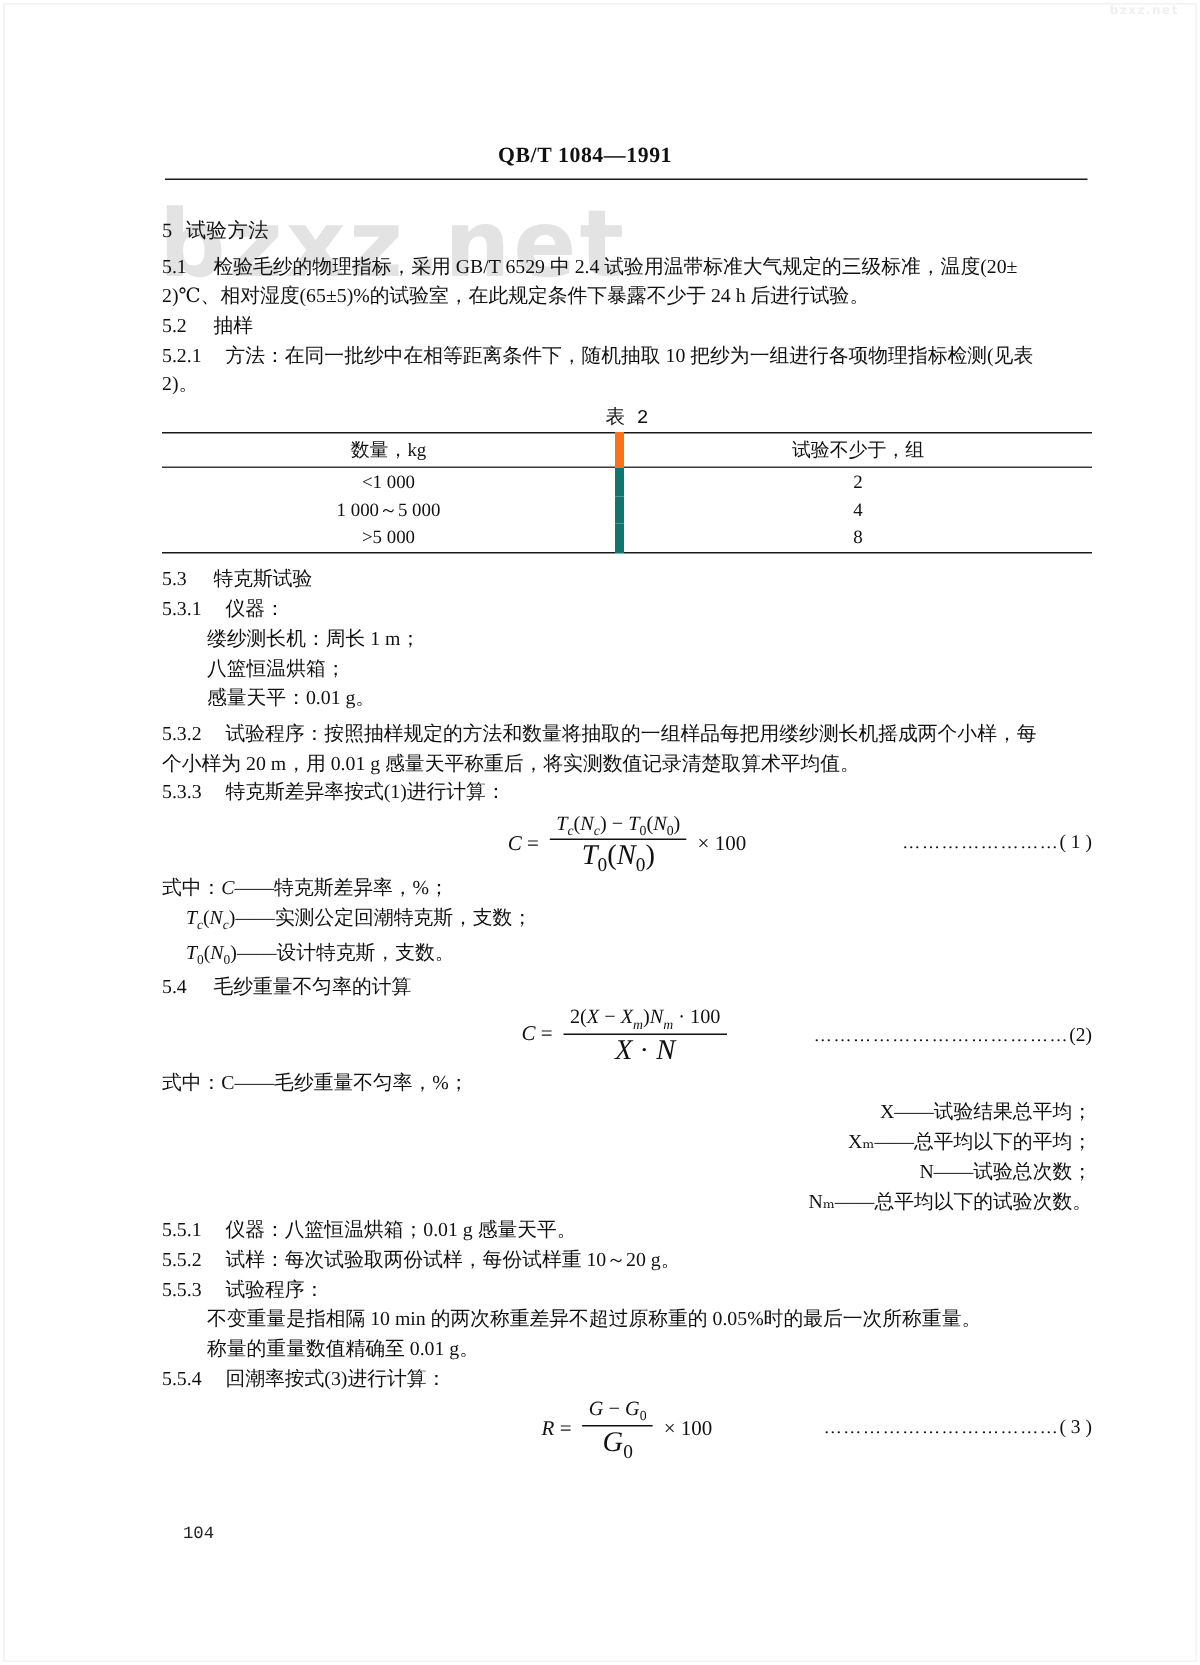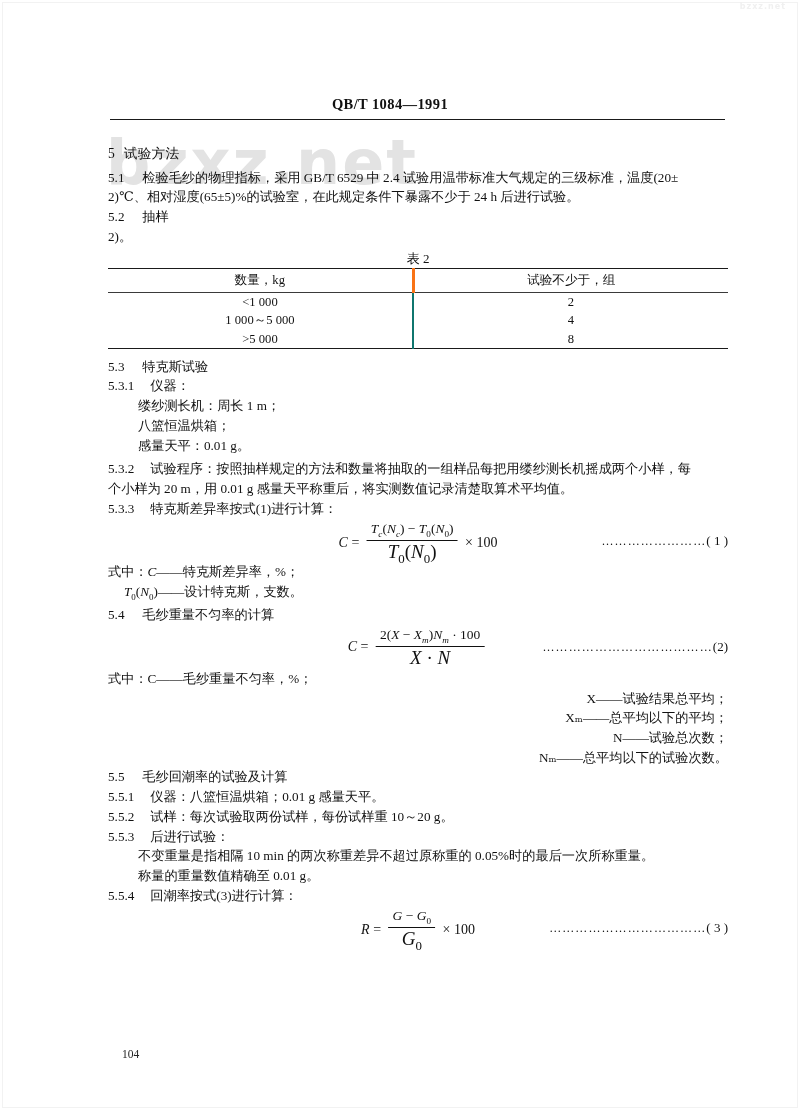--- a/index.html
+++ b/index.html
@@ -125,41 +125,42 @@
   .ital {
     font-style: italic;
     font-family: "Liberation Serif", serif;
   }
 
   
   .table-caption {
     text-align: center;
     font-size: 13px;
     margin-top: 9px;
+    font-family: Liberation Mono, monospace;
   }
   table.t2 {
     border-collapse: collapse;
     width: 620px;
     margin-top: 3px;
     font-size: 12.6px;
   }
   table.t2 thead th {
     font-weight: normal;
     text-align: center;
     padding: 5px 0 5px 0;
     border-top: 1.6px solid #1a1a1a;
     border-bottom: 1.1px solid #3a3a3a;
   }
-  table.t2 thead th.left-col { border-right: 3px solid #f97316; }
+  table.t2 thead th.left-col { border-right: 6px solid #f97316; }
   table.t2 tbody td {
     text-align: center;
     padding: 3px 0 3px 0;
     border: none;
   }
-  table.t2 tbody td.left-col { border-right: 2px solid #0f766e; }
+  table.t2 tbody td.left-col { border-right: 6px solid #0f766e; }
   table.t2 tbody tr:last-child td {
     border-bottom: 1.6px solid #1a1a1a;
   }
   table.t2 col.c1 { width: 305px; }
   table.t2 col.c2 { width: 315px; }
 
   
   .formula-row {
     position: relative;
     height: 40px;
@@ -202,23 +203,23 @@
     white-space: nowrap;
   }
   .dots {
     letter-spacing: 1.1px;
     font-size: 12px;
   }
 
   .page-number {
     position: absolute;
     left: 122px;
-    top: 1048px;
+    top: 1016px;
     font-size: 11.5px;
-    font-family: Liberation Serif, serif;
+    font-family: Liberation Mono, monospace;
     color: #222;
     z-index: 2;
   }
 </style>
 </head>
 <body>
 
 <div class="page">
 
   <div class="scan-frame"></div>
@@ -241,20 +242,24 @@
         <span class="num num-wide">5.1</span>
         <span>检验毛纱的物理指标，采用 GB/T 6529 中 2.4 试验用温带标准大气规定的三级标准，温度(20±</span>
       </div>
       <div class="line p2">2)℃、相对湿度(65±5)%的试验室，在此规定条件下暴露不少于 24 h 后进行试验。</div>
 
       <div class="line p2">
         <span class="num num-wide">5.2</span>
         <span>抽样</span>
       </div>
 
+      <div class="line p2">
+        <span class="num num-wide3">5.2.1</span>
+        <span>方法：在同一批纱中在相等距离条件下，随机抽取 10 把纱为一组进行各项物理指标检测(见表</span>
+      </div>
       <div class="line p2">2)。</div>
 
       <div class="table-caption">表 2</div>
       <table class="t2">
         <colgroup>
             <col class="c1">
             <col class="c2">
           </colgroup>
         <thead>
           <tr>
@@ -311,20 +316,23 @@
           </span>
           × 100
         </span>
         <span class="eqnum"><span class="dots">……………………</span><span>( 1 )</span></span>
       </div>
 
       <div class="line tight">
         式中：<span class="ital">C</span>——特克斯差异率，%；
       </div>
       <div class="line p2 indent-def">
+        <span class="ital">T</span><sub class="ital">c</sub>(<span class="ital">N</span><sub class="ital">c</sub>)<span>——实测公定回潮特克斯，支数；</span>
+      </div>
+      <div class="line p2 indent-def">
         <span class="ital">T</span><sub>0</sub>(<span class="ital">N</span><sub>0</sub>)<span>——设计特克斯，支数。</span>
       </div>
 
       <div class="line p2">
         <span class="num num-wide">5.4</span>
         <span>毛纱重量不匀率的计算</span>
       </div>
 
       <div class="formula-row">
         <span class="formula">
@@ -336,38 +344,34 @@
         </span>
         <span class="eqnum"><span class="dots">…………………………………</span><span>(2)</span></span>
       </div>
 
       <div class="line tight">式中：C——毛纱重量不匀率，%；</div>
       <div class="line p2 indent-def2">X——试验结果总平均；</div>
       <div class="line p2 indent-def2">Xₘ——总平均以下的平均；</div>
       <div class="line p2 indent-def2">N——试验总次数；</div>
       <div class="line p2 indent-def2">Nₘ——总平均以下的试验次数。</div>
 
-      <div class="line p2">
-        <span class="num num-wide">5.5</span>
-        <span>毛纱回潮率的试验及计算</span>
-      </div>
 
       <div class="line p2">
         <span class="num num-wide3">5.5.1</span>
         <span>仪器：八篮恒温烘箱；0.01 g 感量天平。</span>
       </div>
 
       <div class="line p2">
         <span class="num num-wide3">5.5.2</span>
         <span>试样：每次试验取两份试样，每份试样重 10～20 g。</span>
       </div>
 
       <div class="line p2">
         <span class="num num-wide3">5.5.3</span>
-        <span>后进行试验：</span>
+        <span>试验程序：</span>
       </div>
       <div class="line p2 indent1">不变重量是指相隔 10 min 的两次称重差异不超过原称重的 0.05%时的最后一次所称重量。</div>
       <div class="line p2 indent1">称量的重量数值精确至 0.01 g。</div>
 
       <div class="line p2">
         <span class="num num-wide3">5.5.4</span>
         <span>回潮率按式(3)进行计算：</span>
       </div>
 
       <div class="formula-row">

